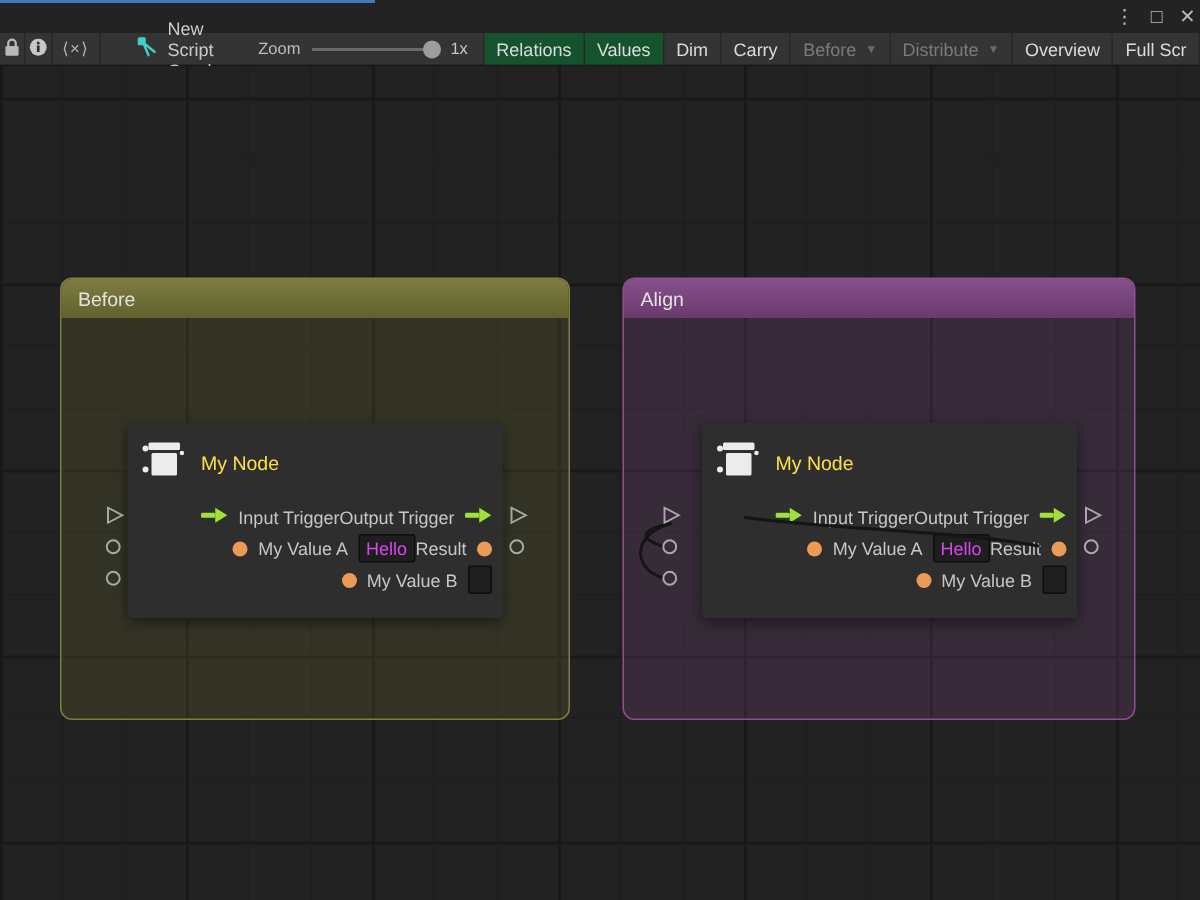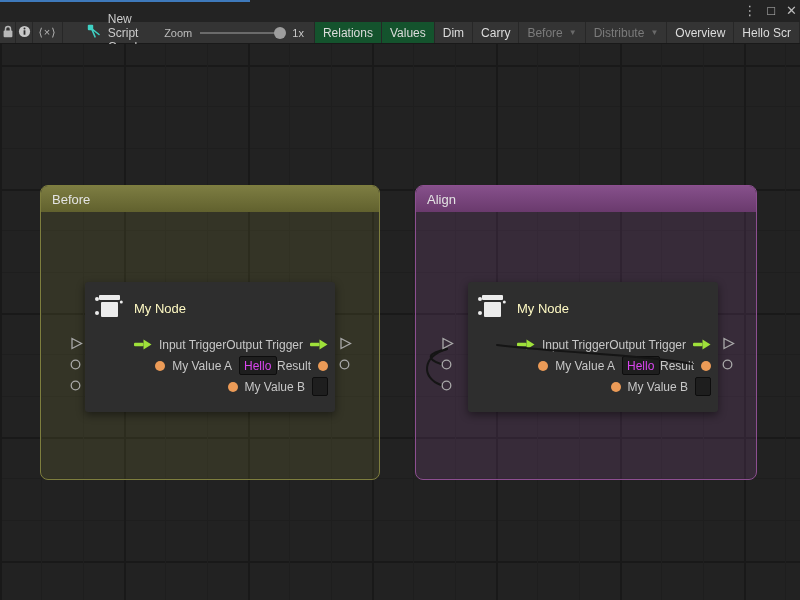--- a/index.html
+++ b/index.html
@@ -46,21 +46,21 @@
   .group-header { height:26px; border-radius:7px 7px 0 0; display:flex; align-items:center;
                   padding:0 11px; color:#e3e3e3; font-size:13px; }
   .g-before .group-header { background:linear-gradient(#7d7d42,#61612e); }
   .g-after  .group-header { background:linear-gradient(#86508b,#6a3a6d); }
 
   .vnode { position:absolute; width:250px; height:130px; background:#2e2e2e; border-radius:3px;
            box-shadow:0 3px 9px rgba(0,0,0,0.45); z-index:3; }
   .vnode.n-before { left:85px; top:238px; }
   .vnode.n-after  { left:468px; top:238px; }
   .node-header { height:52px; display:flex; align-items:center; padding:0 9px; gap:10px; }
-  .node-title { font-size:13px; color:#fef9c3; }
+  .node-title { font-size:13px; color:#fde047; }
   .node-rows { padding:0 7px; }
   .nrow { height:21px; display:flex; align-items:center; justify-content:flex-end; }
   .pgroup { display:flex; align-items:center; gap:7px; }
   .plabel { font-size:12px; color:#c7c7c7; }
   .vdot { width:10px; height:10px; border-radius:50%; background:#ec9b57; }
   .field { background:#1e1e1e; border:1px solid #0d0d0d; border-radius:2px; height:19px;
            font-size:12px; color:#d946ef; padding:0 4px; font-family:"Liberation Sans", sans-serif; }
   .field.f-hello { width:38px; }
   .field.f-small { width:16px; }
 
@@ -137,21 +137,21 @@
       <span class="caret">▼</span>
     </div>
     <div class="btn disabled">
       <span>Distribute</span>
       <span class="caret">▼</span>
     </div>
     <div class="btn">
       <span>Overview</span>
     </div>
     <div class="btn">
-      <span>Hello Scr</span>
+      <span>Full Scr</span>
     </div>
   </div>
 </div>
 
 <div class="canvas">
     <div class="gridline" style="top: 517px; left: 0px; height: 2px; width: 800px; background: rgb(25, 25, 25);"></div>
     <div class="gridline" style="top: 476px; left: 0px; height: 1px; width: 800px; background: rgb(30, 30, 30);"></div>
     <div class="gridline" style="top: 434px; left: 0px; height: 1px; width: 800px; background: rgb(30, 30, 30);"></div>
     <div class="gridline" style="top: 393px; left: 0px; height: 2px; width: 800px; background: rgb(25, 25, 25);"></div>
     <div class="gridline" style="top: 352px; left: 0px; height: 1px; width: 800px; background: rgb(30, 30, 30);"></div>

